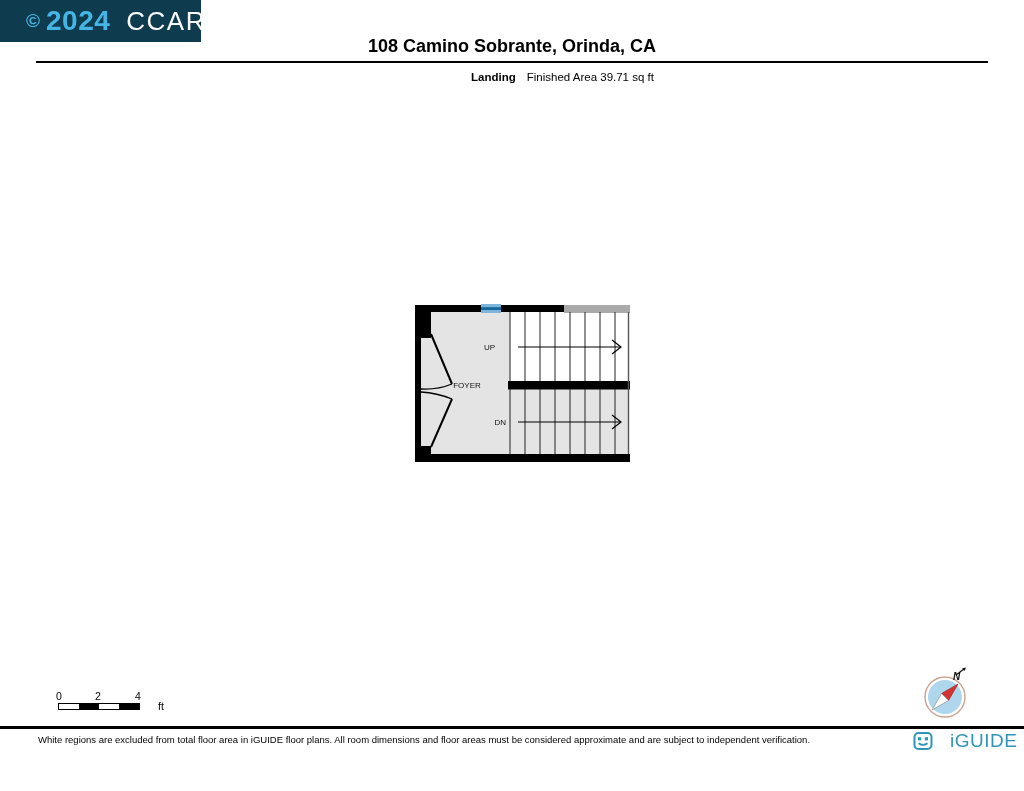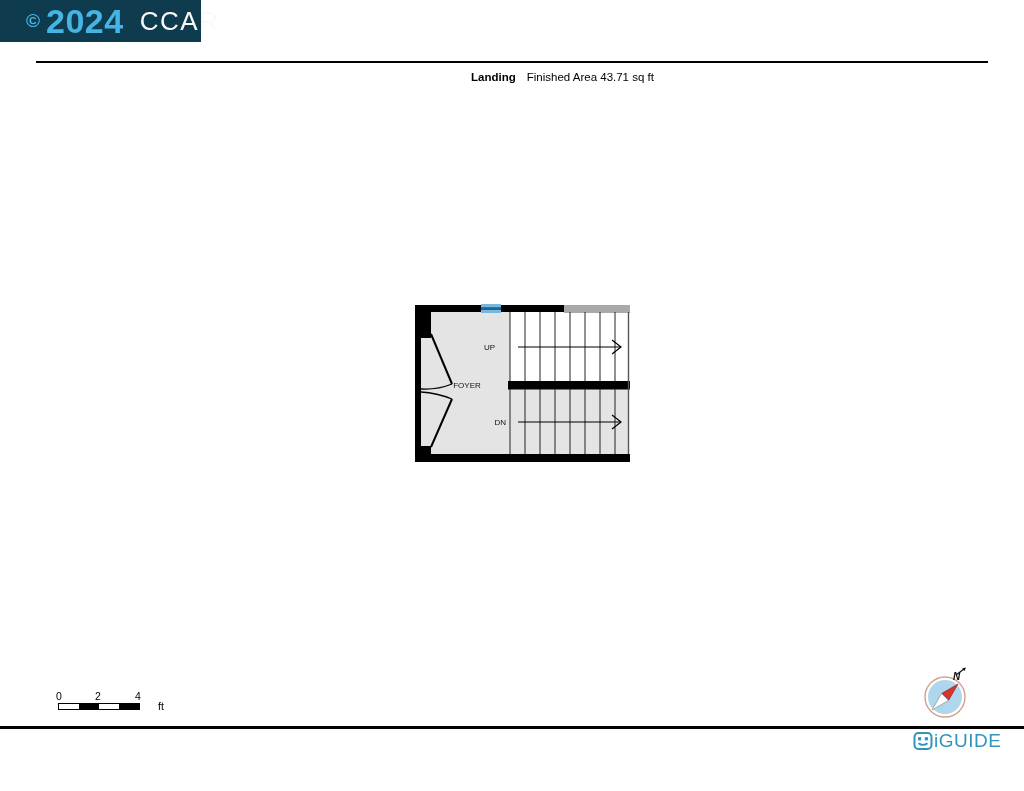--- a/index.html
+++ b/index.html
@@ -8,21 +8,21 @@
   .page {
     position:relative; width:1024px; height:791px; background:#fff;
     overflow:hidden;
   }
   
   .ccar-logo {
     position:absolute; left:0; top:0; width:201px; height:42px;
     background:#0e3b4d; display:flex; align-items:center; padding-left:26px;
   }
   .ccar-logo .copy   { color:#44b5e5; font-size:19px; font-weight:700; margin-right:6px; }
-  .ccar-logo .year   { color:#44b5e5; font-size:34px; font-weight:700; letter-spacing:.5px; }
+  .ccar-logo .year   { color:#44b5e5; font-size:28px; font-weight:700; letter-spacing:.5px; }
   .ccar-logo .brand  { color:#fafafa; font-size:26px; font-weight:400; letter-spacing:1.5px; margin-left:16px; }
   .page-title {
     position:absolute; left:0; right:0; top:36px; text-align:center;
     font-size:18px; font-weight:700; color:#000;
   }
   .header-rule { position:absolute; left:36px; top:61px; width:952px; height:2px; background:#000; }
   .subtitle {
     position:absolute; left:471px; top:71px; display:flex; gap:11px;
     font-size:11.5px; color:#000; align-items:baseline;
   }
@@ -43,39 +43,40 @@
   .seg-w { background:#fff; } .seg-b { background:#000; }
   .scalebar .unit { position:absolute; left:96px; top:10px;padding-left:12px; }
   
   .prepared {
     position:absolute; left:0; right:0; top:699px; text-align:center;
     font-size:10.5px; color:#000;
   }
   .compass { position:absolute; left:920px; top:666px; }
   .footer-rule { position:absolute; left:0; top:726px; width:1024px; height:2.5px; background:#000; }
   .disclaimer { position:absolute; left:38px; top:734px; font-size:9.5px; color:#000; }
-  .iguide { position:absolute; left:897px; top:730px; display:flex; align-items:center; gap:1px; color:#3095ba;padding-left:16px; }
+  .iguide { position:absolute; left:897px; top:730px; display:flex; align-items:center; gap:17px; color:#3095ba;padding-left:16px; }
   .iguide .word { font-size:19px; letter-spacing:.5px; }
 </style>
 </head>
 <body>
 
 <div class="page">
 
   <div class="ccar-logo">
     <span class="copy">©</span>
     <span class="year">2024</span>
     <span class="brand">CCAR</span>
   </div>
 
+  <div class="page-title">108 Camino Sobrante, Orinda, CA</div>
   <div class="header-rule"></div>
 
   <div class="subtitle">
     <span class="room">Landing</span>
-    <span class="area">Finished Area 43.71 sq ft</span>
+    <span class="area">Finished Area 39.71 sq ft</span>
   </div>
 
   <svg class="plan" viewBox="0 0 215 159">
 
     <rect x="6" y="8" width="95" height="142" fill="#e4e4e4"></rect>
     <rect x="95" y="8" width="119" height="69" fill="#ffffff"></rect>
     <rect x="95" y="85" width="119" height="65" fill="#e4e4e4"></rect>
 
     <rect x="0" y="1" width="149" height="7" fill="#000"></rect>
     <rect x="149" y="1" width="66" height="8" fill="#a9a9a9"></rect>
@@ -153,20 +154,21 @@
     <polygon points="38,18 28.5,34.5 21.5,27.5" fill="#d63333" stroke="#8c1f1f" stroke-width="0.6"></polygon>
     <polygon points="12,44 28.5,34.5 21.5,27.5" fill="#ffffff" stroke="#999" stroke-width="0.8"></polygon>
     <text x="33" y="14" font-size="10" font-style="italic" font-weight="700" fill="#111">N</text>
     <g stroke="#111" stroke-width="1.2">
       <line x1="36" y1="9" x2="44" y2="3"></line>
       <polygon points="46,1.5 42,2.5 44.5,5" fill="#111" stroke="none"></polygon>
     </g>
   </svg>
 
   <div class="footer-rule"></div>
+  <div class="disclaimer">White regions are excluded from total floor area in iGUIDE floor plans. All room dimensions and floor areas must be considered approximate and are subject to independent verification.</div>
 
   <div class="iguide">
     <svg width="20" height="20" viewBox="0 0 20 20">
       <rect x="1.5" y="2" width="17" height="16" rx="4" fill="none" stroke="#3095ba" stroke-width="2"></rect>
       <rect x="5" y="6.2" width="3.2" height="3.2" fill="#3095ba"></rect>
       <rect x="11.8" y="6.2" width="3.2" height="3.2" fill="#3095ba"></rect>
       <path d="M5.5,12.2 Q10,15.6 14.5,12.2" fill="none" stroke="#3095ba" stroke-width="1.8"></path>
     </svg>
     <span class="word">iGUIDE</span>
   </div>

